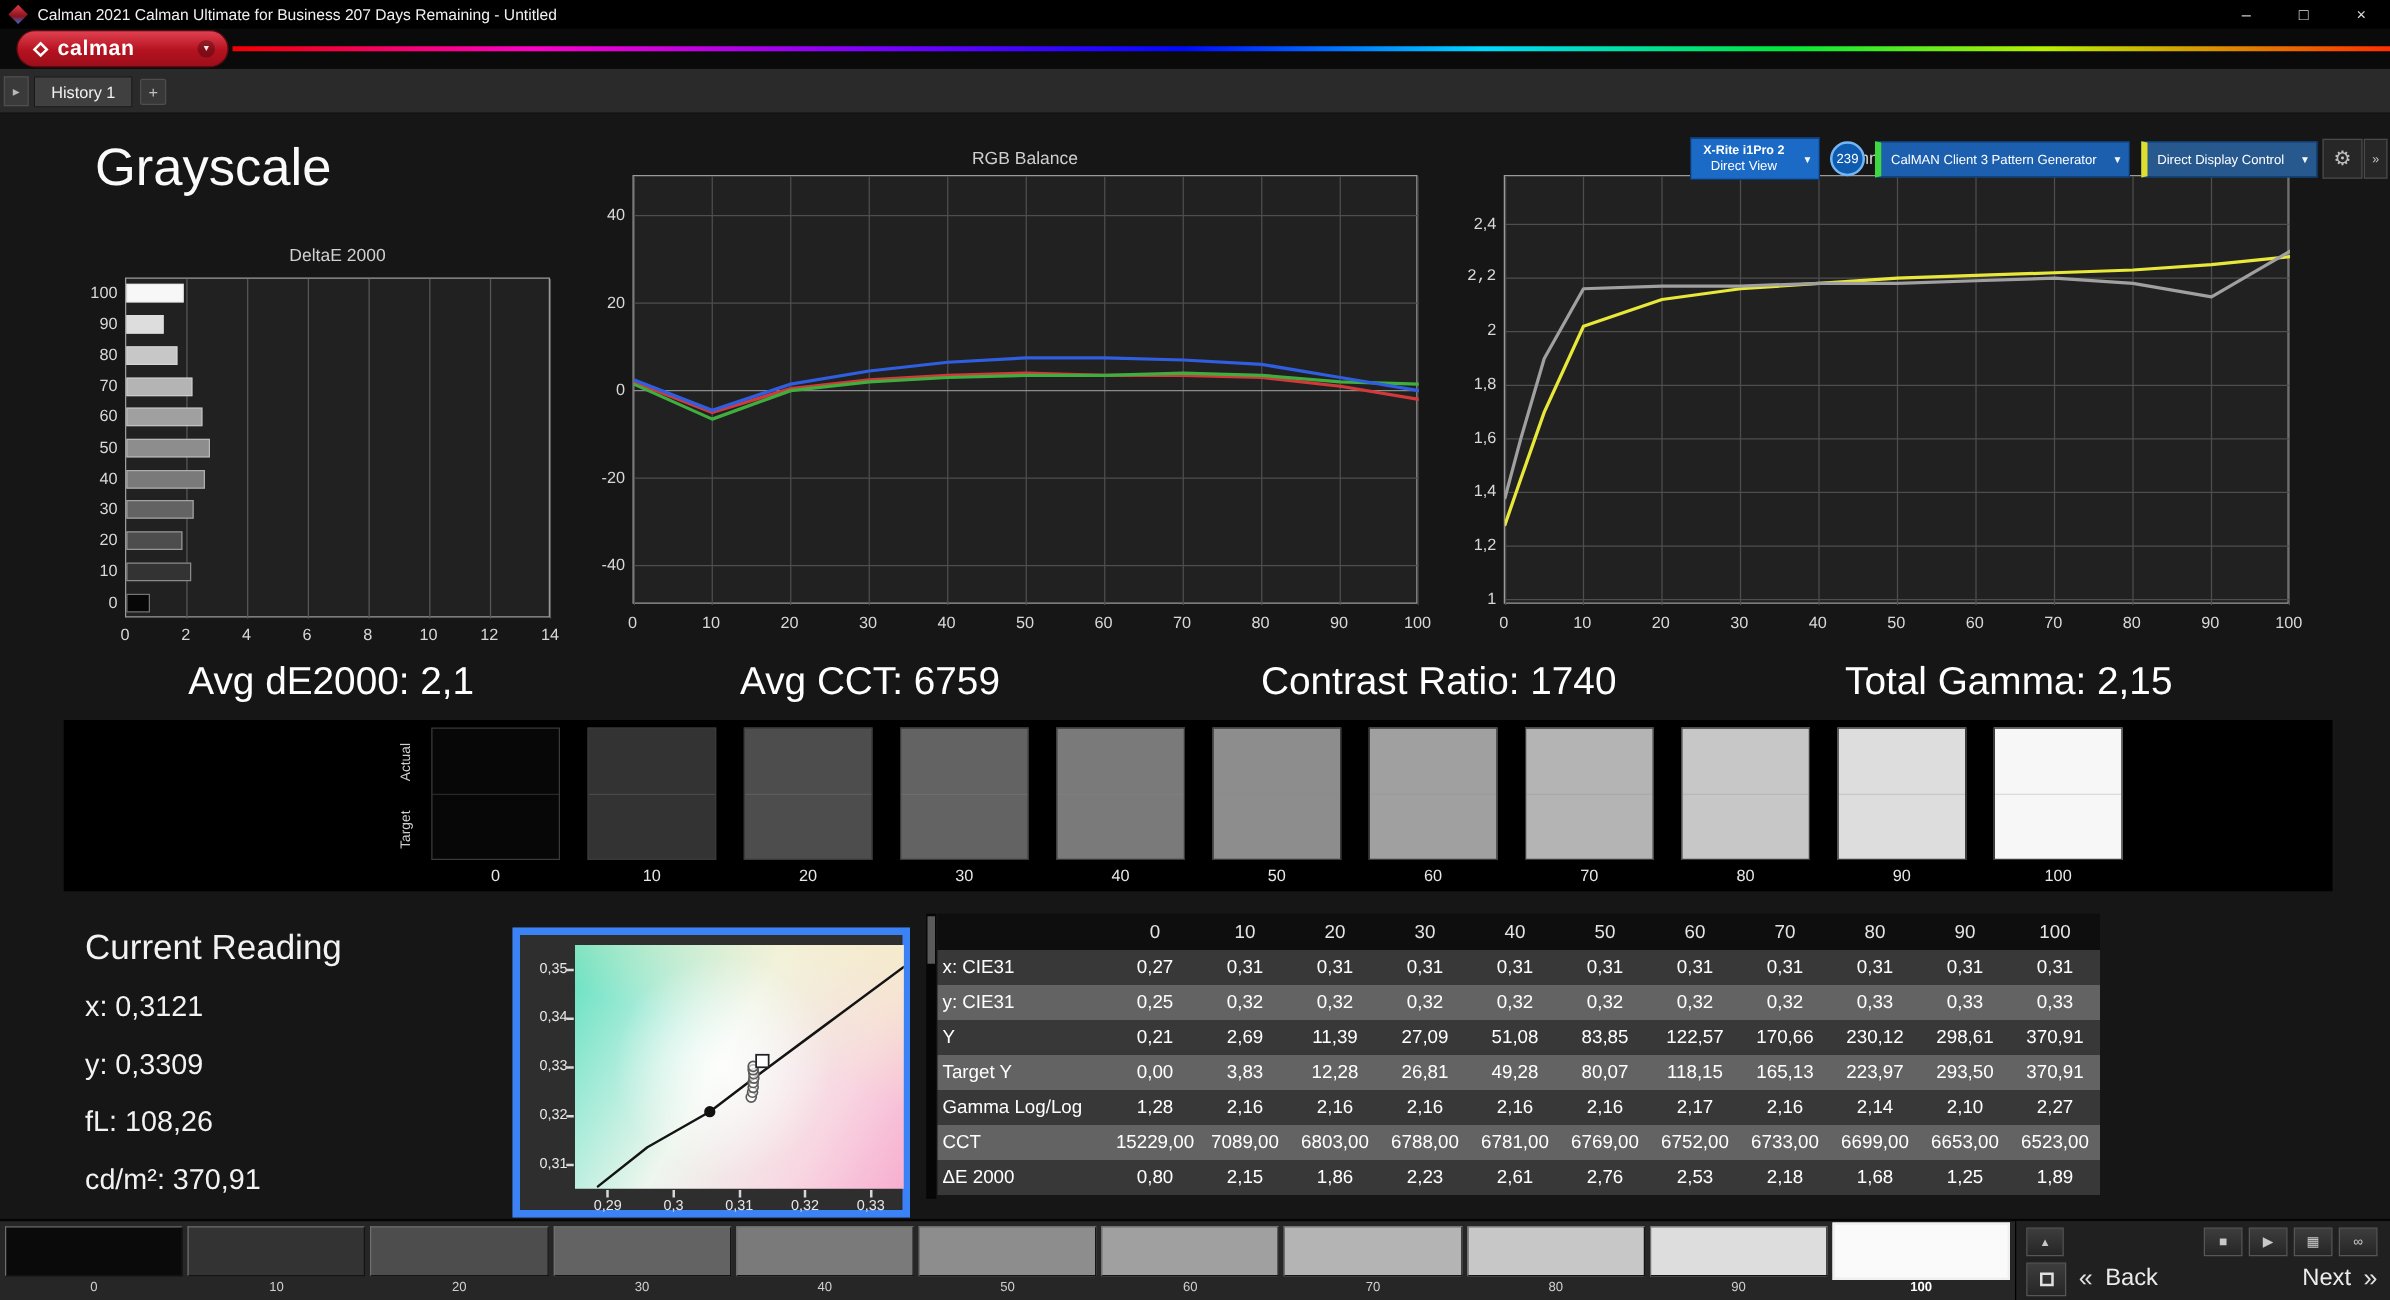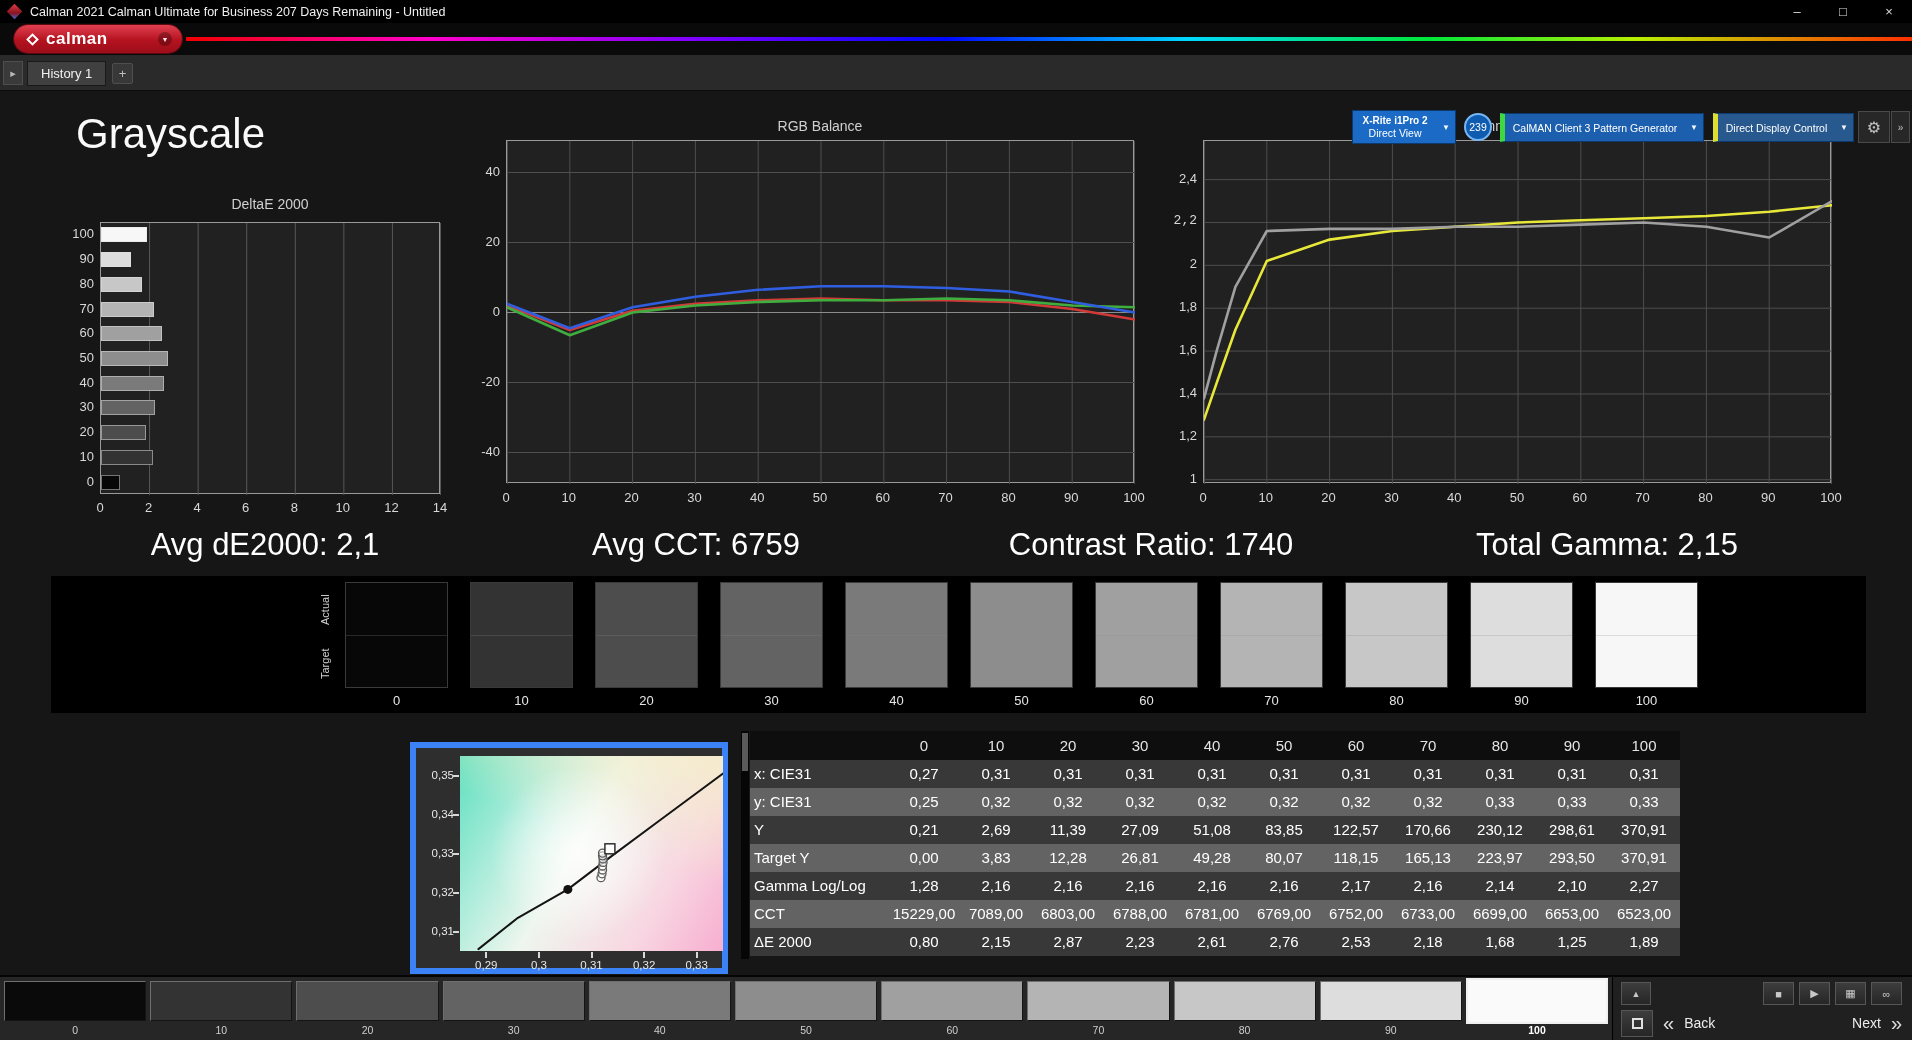--- a/index.html
+++ b/index.html
@@ -114,21 +114,21 @@
   .pat-item.sel .pat-label{color:#fff;font-weight:bold;margin-top:0}
   .transport{position:absolute;left:1612px;top:0;width:300px;height:65px;background:#202020;border-left:1px solid #000}
   .tbtn{background:linear-gradient(180deg,#3d3d3d,#262626);border:1px solid #565656;color:#c8c8c8;display:flex;align-items:center;justify-content:center;cursor:pointer}
   .eject{position:absolute;left:8px;top:5px;width:30px;height:23px;font-size:9px}
   .tgroup{position:absolute;right:10px;top:5px;display:flex;gap:5px}
   .tgroup .tbtn{width:31px;height:23px;font-size:11px}
   .navrow{position:absolute;left:8px;right:10px;top:32px;height:28px;display:flex;align-items:center;gap:10px}
   .patwin{width:32px;height:27px}
   .sq{width:11px;height:11px;border:2px solid #e0e0e0;display:block}
   .chev{color:#e0e0e0;font-size:20px;cursor:pointer}
-  .navlbl{color:#ececec;font-size:14px;cursor:pointer}
+  .navlbl{color:#ececec;font-size:19px;cursor:pointer}
   .spacer{flex:1}
 </style>
 </head>
 <body>
 
 <div id="app">
 
   <div class="titlebar">
     <span class="appicon"></span>
     <span class="tb-title">Calman 2021 Calman Ultimate for Business 207 Days Remaining  - Untitled</span>
@@ -363,20 +363,27 @@
         </div>
         <div class="sw-item">
           <div class="sw-patch" style="background: rgb(247, 247, 247);">
             <div class="sw-split"></div>
           </div>
           <div class="sw-label">100</div>
         </div>
       </div>
   </div>
 
+  <div class="reading">
+    <div class="reading-title">Current Reading</div>
+    <div class="reading-line">x: 0,3121</div>
+    <div class="reading-line">y: 0,3309</div>
+    <div class="reading-line">fL: 108,26</div>
+    <div class="reading-line">cd/m²: 370,91</div>
+  </div>
 
   <div id="cie-box">
     <div id="cie-plot"><svg width="263" height="195">
           <polyline points="18.4,193.1 57.9,161.8 107.8,133.4 149.9,101.4 199.9,64.3 263.0,17.6" fill="none" stroke="#141414" stroke-width="2" stroke-linejoin="round" stroke-linecap="round"></polyline>
           <circle cx="140.96800000000013" cy="121.68000000000005" r="4" fill="rgba(255,255,255,0.5)" stroke="#5a5a5a" stroke-width="1.3"></circle>
           <circle cx="142.02" cy="117.78000000000004" r="4" fill="rgba(255,255,255,0.5)" stroke="#5a5a5a" stroke-width="1.3"></circle>
           <circle cx="142.54599999999996" cy="113.88000000000004" r="4" fill="rgba(255,255,255,0.5)" stroke="#5a5a5a" stroke-width="1.3"></circle>
           <circle cx="142.54599999999996" cy="109.98000000000003" r="4" fill="rgba(255,255,255,0.5)" stroke="#5a5a5a" stroke-width="1.3"></circle>
           <circle cx="143.0719999999999" cy="106.46999999999998" r="4" fill="rgba(255,255,255,0.5)" stroke="#5a5a5a" stroke-width="1.3"></circle>
           <circle cx="143.0719999999999" cy="102.95999999999994" r="4" fill="rgba(255,255,255,0.5)" stroke="#5a5a5a" stroke-width="1.3"></circle>
@@ -491,21 +498,21 @@
       <div class="td row-light">6781,00</div>
       <div class="td row-light">6769,00</div>
       <div class="td row-light">6752,00</div>
       <div class="td row-light">6733,00</div>
       <div class="td row-light">6699,00</div>
       <div class="td row-light">6653,00</div>
       <div class="td row-light">6523,00</div>
       <div class="td lbl row-dark">ΔE 2000</div>
       <div class="td row-dark">0,80</div>
       <div class="td row-dark">2,15</div>
-      <div class="td row-dark">2,87</div>
+      <div class="td row-dark">1,86</div>
       <div class="td row-dark">2,23</div>
       <div class="td row-dark">2,61</div>
       <div class="td row-dark">2,76</div>
       <div class="td row-dark">2,53</div>
       <div class="td row-dark">2,18</div>
       <div class="td row-dark">1,68</div>
       <div class="td row-dark">1,25</div>
       <div class="td row-dark">1,89</div>
     </div>
 

